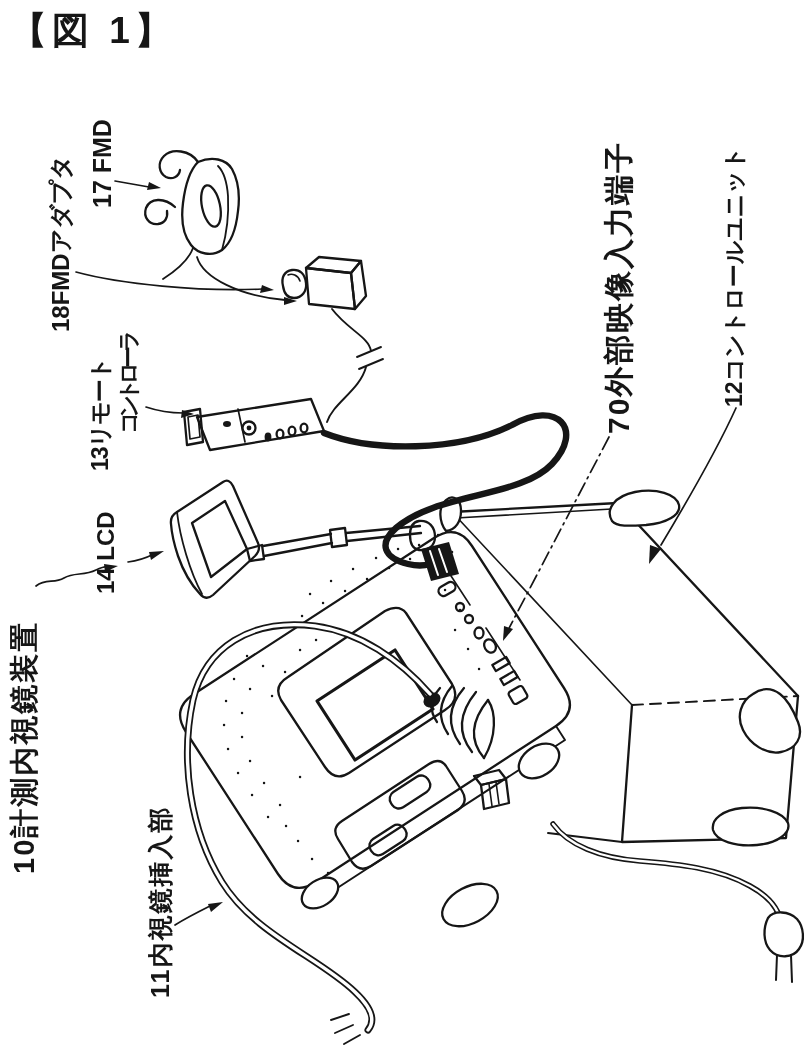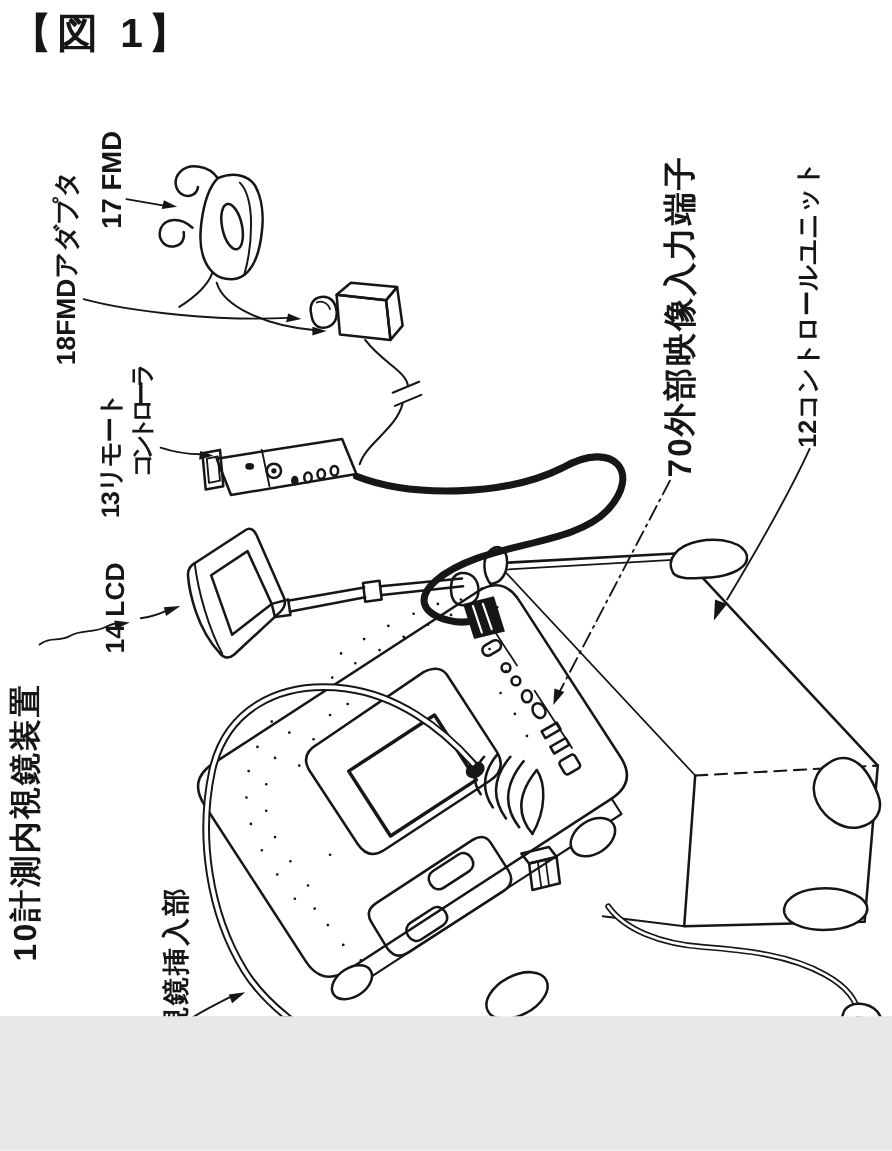--- a/index.html
+++ b/index.html
@@ -1,18 +1,18 @@
 <!DOCTYPE html>
 <html><head>
 <meta charset="utf-8">
 <style>
   html,body{margin:0;padding:0;background:#e8e8e8;}
   .page{
     position:relative;
-    width:811px;height:924px;
+    width:811px;height:1046px;
     background:#ffffff;
     overflow:hidden;
     font-family:"Liberation Sans","DejaVu Sans",sans-serif;
     color:#161616;
   }
   .caption{
     position:absolute;left:10px;top:6px;
     font-size:37px;font-weight:bold;letter-spacing:5px;
     white-space:nowrap;
   }

